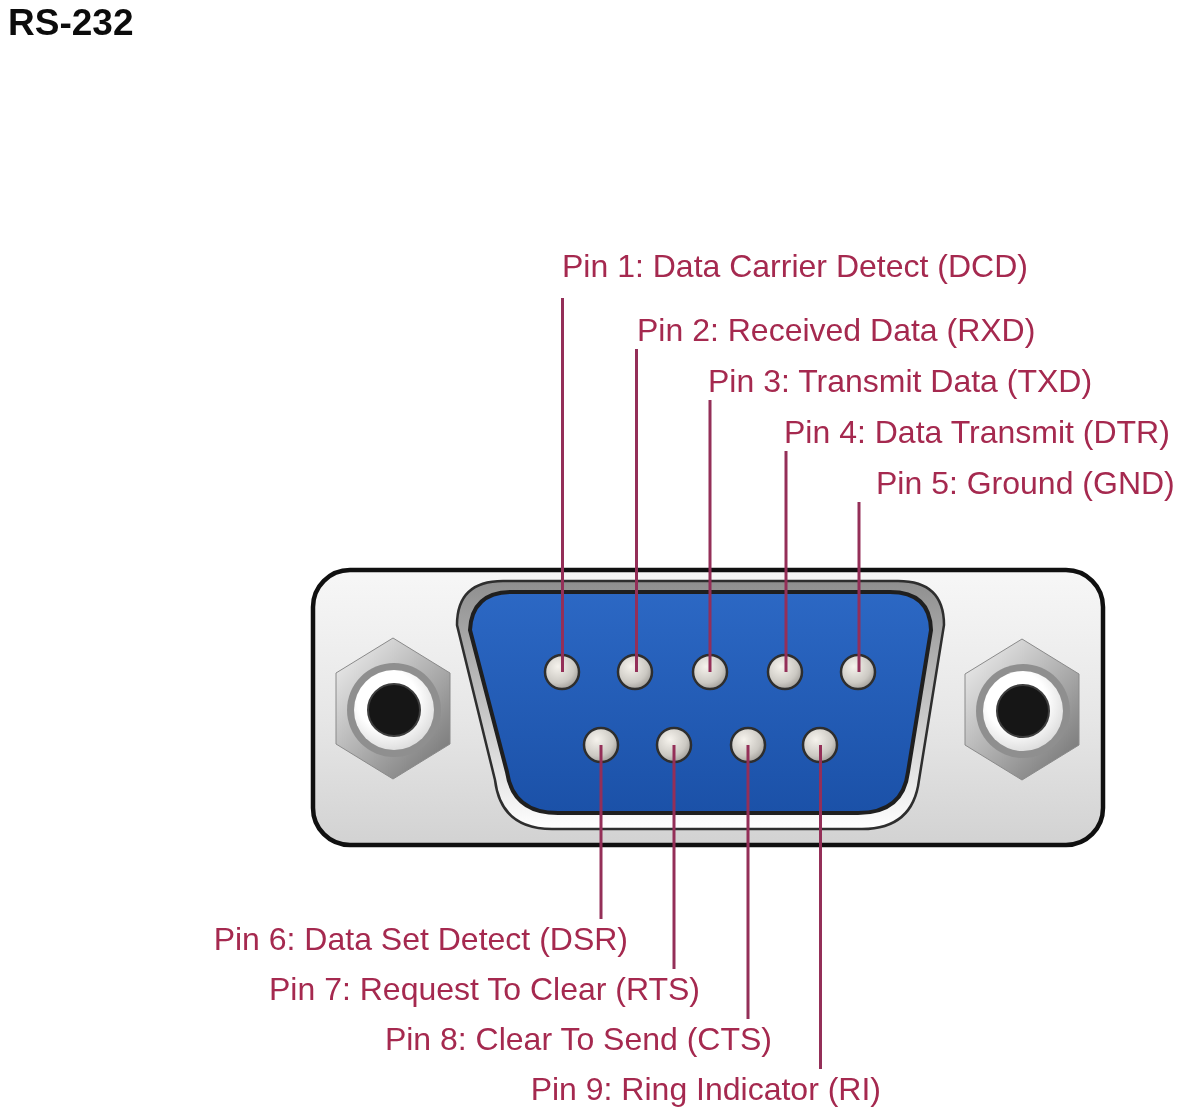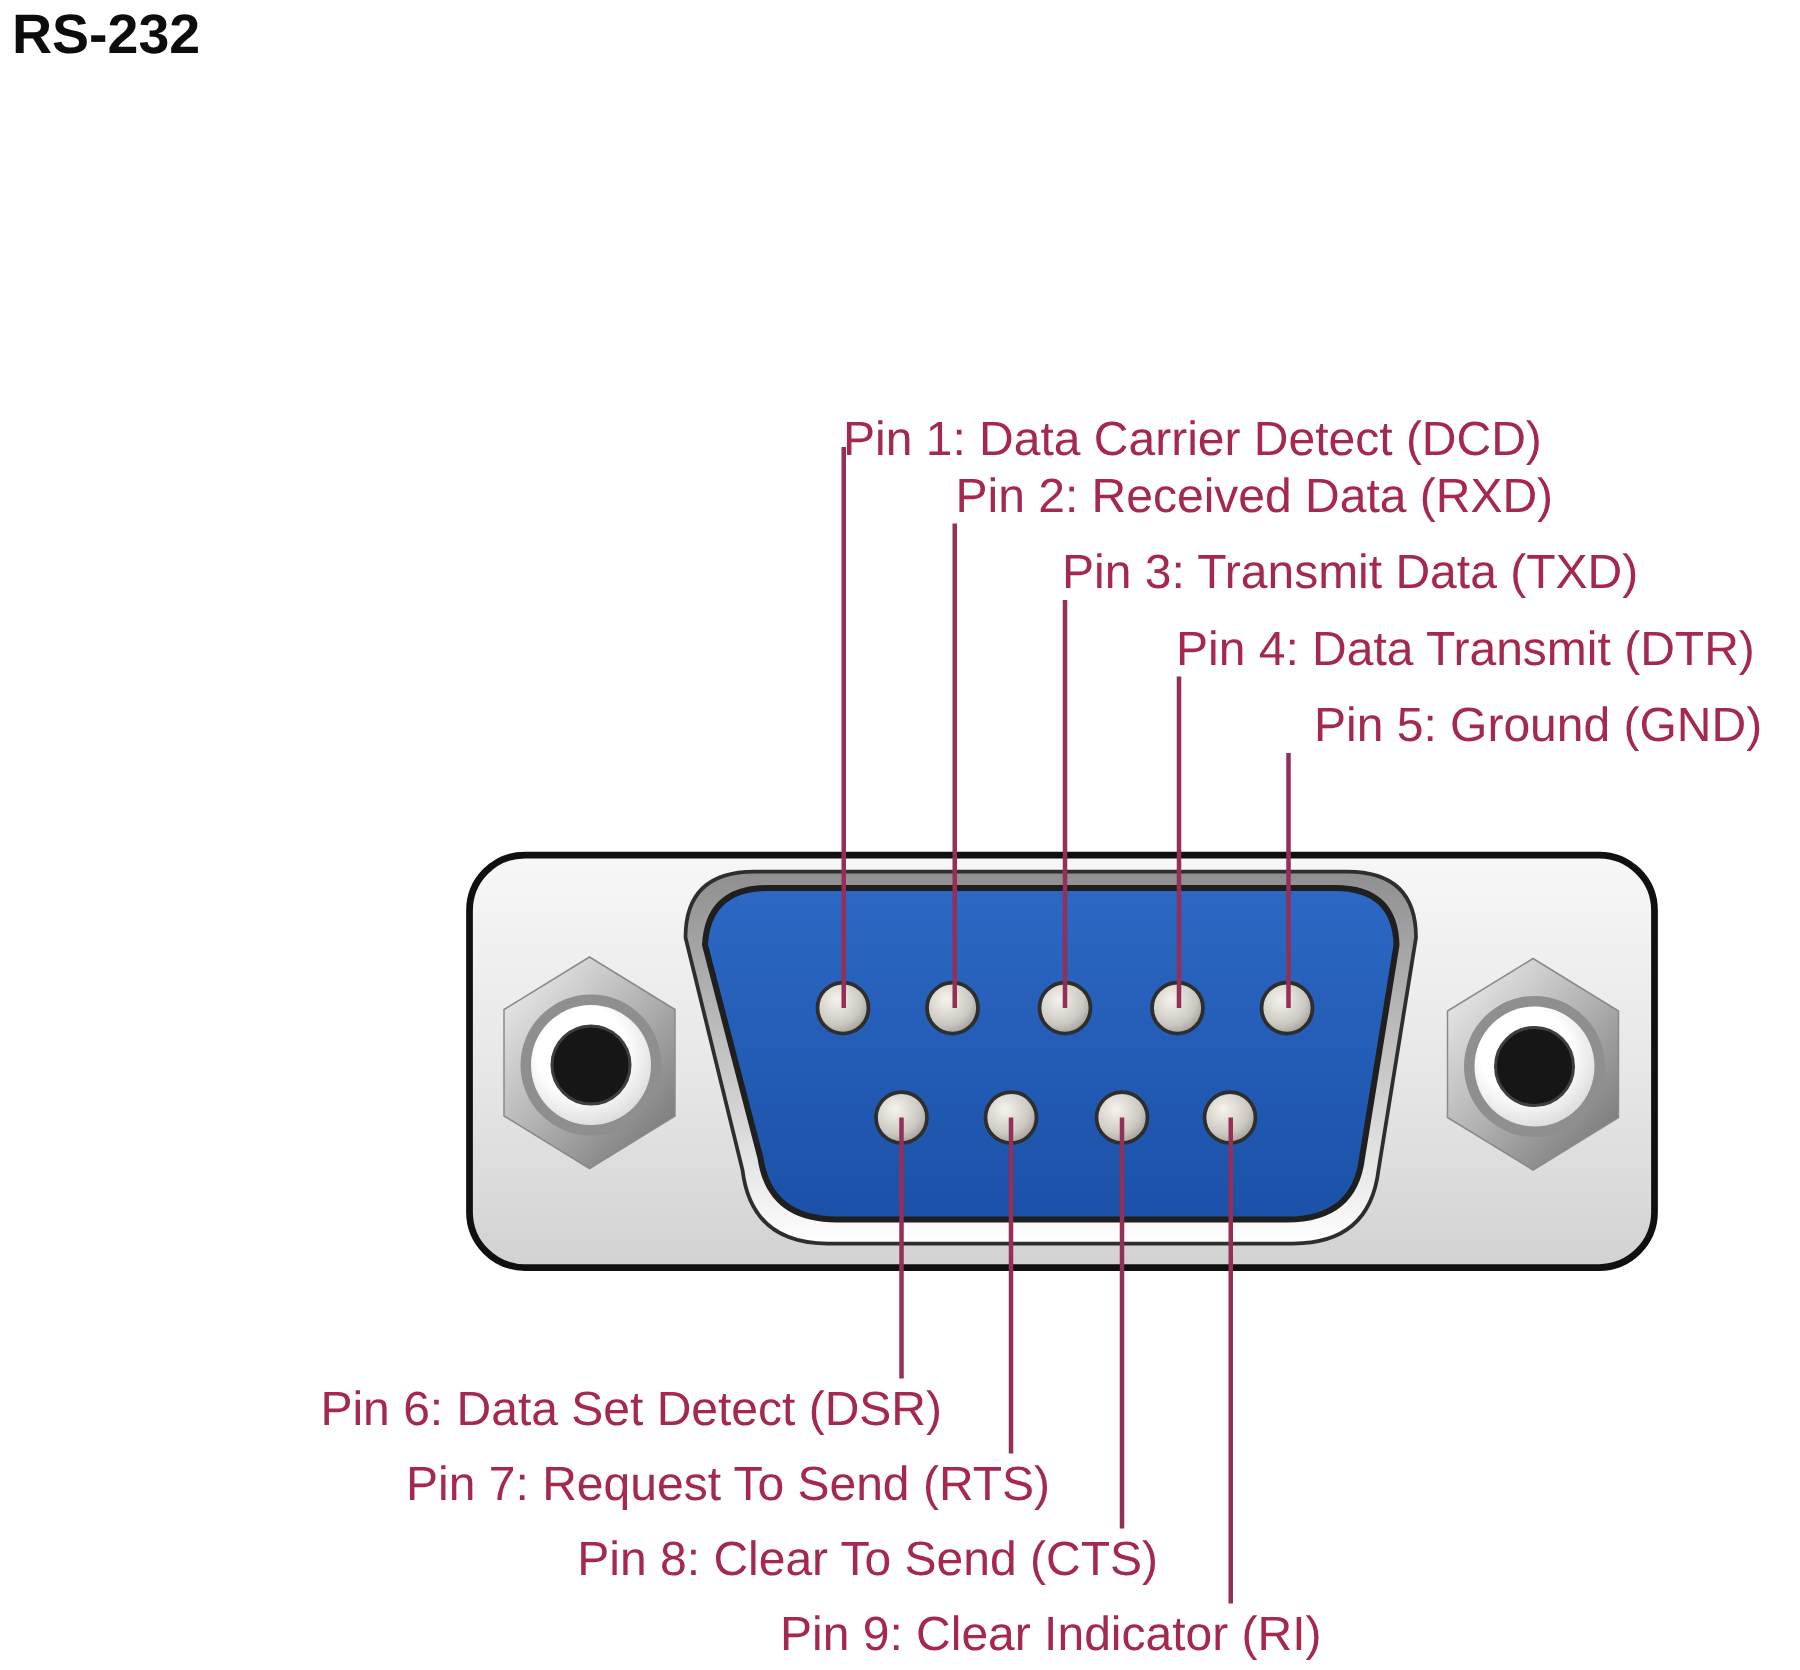--- a/index.html
+++ b/index.html
@@ -21,21 +21,21 @@
   .title{
     position:absolute;left:8px;top:2px;
     font-size:37px;font-weight:bold;color:var(--title_text);
     letter-spacing:0px;white-space:nowrap;
   }
   .pin-label{
     position:absolute;
     font-size:32px;line-height:37px;color:var(--label_text);
     white-space:nowrap;
   }
-  .t1{left:562px;top:274px;}
+  .t1{left:562px;top:248px;}
   .t2{left:637px;top:312px;}
   .t3{left:708px;top:363px;}
   .t4{left:784px;top:414px;text-align:right;}
   .t5{left:858px;top:465px;margin-left:18px;}
   .b6{right:572px;top:921px;}
   .b7{right:500px;top:971px;}
   .b8{right:428px;top:1021px;}
   .b9{right:319px;top:1071px;}
   svg{position:absolute;left:0;top:0;}
   .leader{stroke:var(--leader_line);stroke-width:3;}
@@ -131,17 +131,17 @@
     <line class="leader" x1="820.5" y1="745" x2="820.5" y2="1069"></line>
   </svg>
 
   <div class="pin-label t1">Pin 1: Data Carrier Detect (DCD)</div>
   <div class="pin-label t2">Pin 2: Received Data (RXD)</div>
   <div class="pin-label t3">Pin 3: Transmit Data (TXD)</div>
   <div class="pin-label t4">Pin 4: Data Transmit (DTR)</div>
   <div class="pin-label t5">Pin 5: Ground (GND)</div>
 
   <div class="pin-label b6">Pin 6: Data Set Detect (DSR)</div>
-  <div class="pin-label b7">Pin 7: Request To Send (RTS)</div>
+  <div class="pin-label b7">Pin 7: Request To Clear (RTS)</div>
   <div class="pin-label b8">Pin 8: Clear To Send (CTS)</div>
-  <div class="pin-label b9">Pin 9: Clear Indicator (RI)</div>
+  <div class="pin-label b9">Pin 9: Ring Indicator (RI)</div>
 
 </div>
 
 </body></html>

